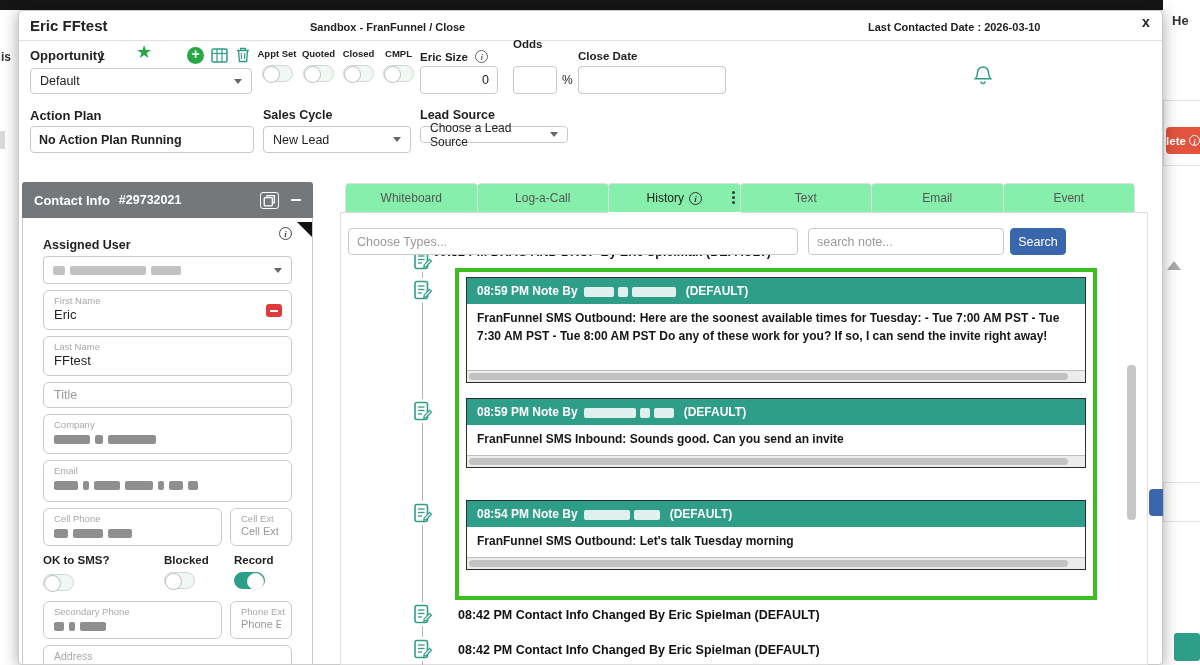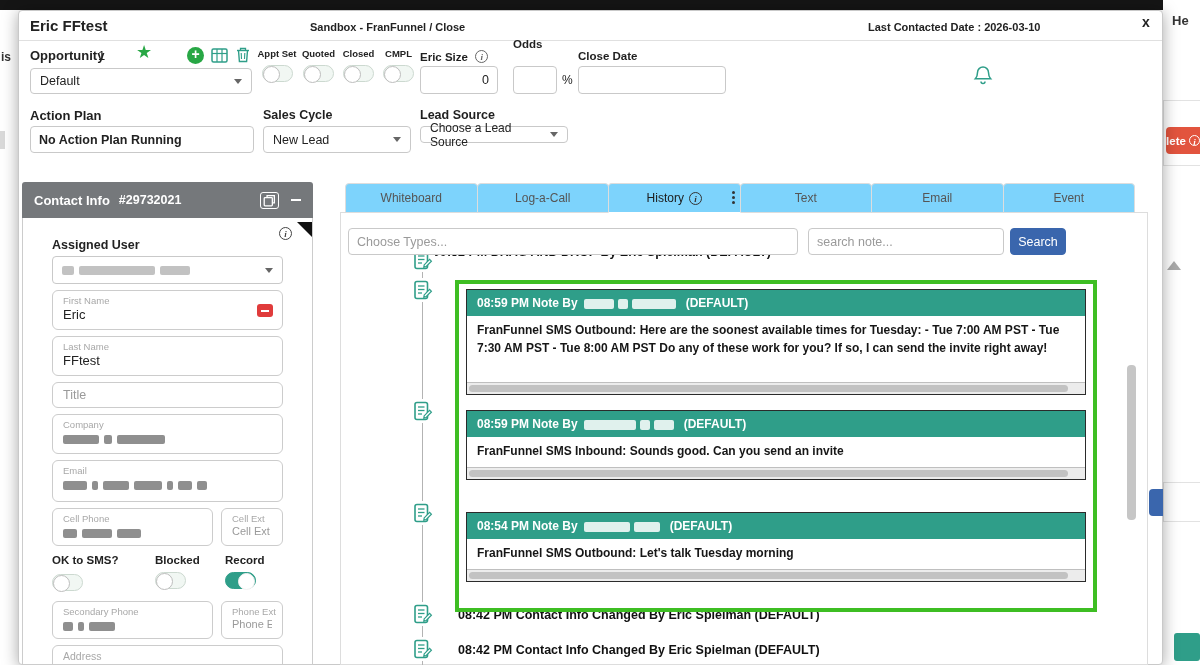--- a/index.html
+++ b/index.html
@@ -27,43 +27,43 @@
   .ic-star::after{content:"★";font-size:18px;color:#28a745}
   .ic-plus{width:17px;height:17px;border-radius:50%;background:#28a745;position:relative;cursor:pointer}
   .ic-plus::after{content:"+";position:absolute;width:100%;text-align:center;top:-1px;color:#fff;font-size:14px;font-weight:bold;line-height:17px}
   .ic-info{display:inline-block;width:13px;height:13px;border:1px solid currentColor;border-radius:50%;position:relative;flex:0 0 auto;vertical-align:-2px}
   .ic-info::after{content:"i";position:absolute;left:0;top:0;width:100%;height:100%;font-family:"Liberation Serif",serif;font-style:italic;font-weight:bold;font-size:9px;line-height:13px;text-align:center}
   .dots{position:absolute;right:3px;top:5px;display:flex;flex-direction:column;gap:2px;padding:2px;cursor:pointer}
   .dots i{width:3px;height:3px;border-radius:50%;background:#333;display:block}
 
   
   .c-header{position:absolute;left:22px;top:182px;width:291px;height:36px;background:#75787b;border-radius:3px 3px 0 0;display:flex;align-items:center;padding:0 12px;color:#fff}
-  .c-body{position:absolute;left:22px;top:218px;width:291px;height:447px;background:#fff;border:1px solid #ccc;border-top:none;padding:8px 29px;overflow:hidden}
+  .c-body{position:absolute;left:22px;top:218px;width:291px;height:447px;background:#fff;border:1px solid #ccc;border-top:none;padding:8px 20px;overflow:hidden}
   .corner{position:absolute;right:0;top:4px;width:0;height:0;border-top:15px solid #111;border-left:15px solid transparent}
   .fbox{border:1px solid #ccc;border-radius:6px;padding:4px 10px;background:#fff;position:relative;margin-top:6px}
   .flabel{font-size:9.5px;color:#a8a8a8;white-space:nowrap}
   .fvalue{font-size:13px;color:#222;margin-top:1px;white-space:nowrap;overflow:hidden}
   .fplace{color:#9a9a9a}
   .rb{display:inline-block;height:9px;border-radius:2px;background:#8f8f8f;margin-right:5px;vertical-align:middle}
   .rb.light{background:#c2c2c2}
   .rb.onteal{background:rgba(255,255,255,.85);height:10px;margin-right:4px}
 
   
   .tabs{position:absolute;left:345px;top:183px;display:flex;z-index:3}
-  .tab{width:132.5px;height:30px;border:1px solid #ddd;background:#7dd3fc;border-radius:4px 4px 0 0;display:flex;align-items:center;justify-content:center;font-size:12px;color:#555;margin-right:-1px;cursor:pointer;position:relative;gap:5px}
+  .tab{width:132.5px;height:30px;border:1px solid #ddd;background:#86efac;border-radius:4px 4px 0 0;display:flex;align-items:center;justify-content:center;font-size:12px;color:#555;margin-right:-1px;cursor:pointer;position:relative;gap:5px}
   .tab.active{color:#1c1c1c;border-bottom:1px solid #fff;z-index:4}
 
   .content-box{position:absolute;left:340px;top:212px;width:808px;height:453px;border:1px solid #ddd;background:#fff}
   .filter-bg{position:absolute;left:341px;top:213px;width:806px;height:39px;background:#fff;z-index:2}
   .btn-search{position:absolute;left:1010px;top:228px;width:56px;height:27px;background:#3a66ad;border:1px solid #3a66ad;border-radius:4px;color:#fff;font-size:12.5px;display:flex;align-items:center;justify-content:center;cursor:pointer;z-index:3}
 
   .timeline{position:absolute;left:422px;top:252px;width:1px;height:413px;background:#b3b3b3;z-index:0}
   .tl-icon{position:absolute;left:411px;width:24px;height:24px;background:#fff;display:flex;align-items:center;justify-content:center;z-index:2}
 
-  .hl-box{position:absolute;left:455px;top:280px;width:642px;height:332px;border:4px solid #3ebe23;z-index:1}
+  .hl-box{position:absolute;left:455px;top:268px;width:642px;height:332px;border:4px solid #3ebe23;z-index:1}
   .note-card{position:absolute;left:7px;width:620px;border:1px solid #2b2b2b;background:#fff;display:flex;flex-direction:column;overflow:hidden}
   .note-head{background:#2f9e89;color:#fff;font-size:12px;font-weight:bold;padding:6px 10px;display:flex;align-items:center;white-space:nowrap;gap:6px;flex:0 0 auto}
   .note-body{flex:1;padding:5px 10px;font-size:12px;font-weight:600;color:#161616;line-height:1.5;overflow:hidden}
   .hscroll{height:12px;background:#ececec;border-top:1px solid #bfbfbf;position:relative;flex:0 0 auto;cursor:pointer}
   .hthumb{position:absolute;left:2px;top:2px;height:7px;width:97%;background:#c2c2c2;border-radius:4px}
 
   .entry{position:absolute;font-size:12.5px;font-weight:bold;color:#111;white-space:nowrap}
   .vthumb{position:absolute;left:1127px;top:365px;width:9px;height:155px;background:#c6c6c6;border-radius:4px;cursor:pointer;z-index:2}
 
   .tri-up{position:absolute;width:0;height:0;border-left:7px solid transparent;border-right:7px solid transparent;border-bottom:9px solid #a9a9a9}

